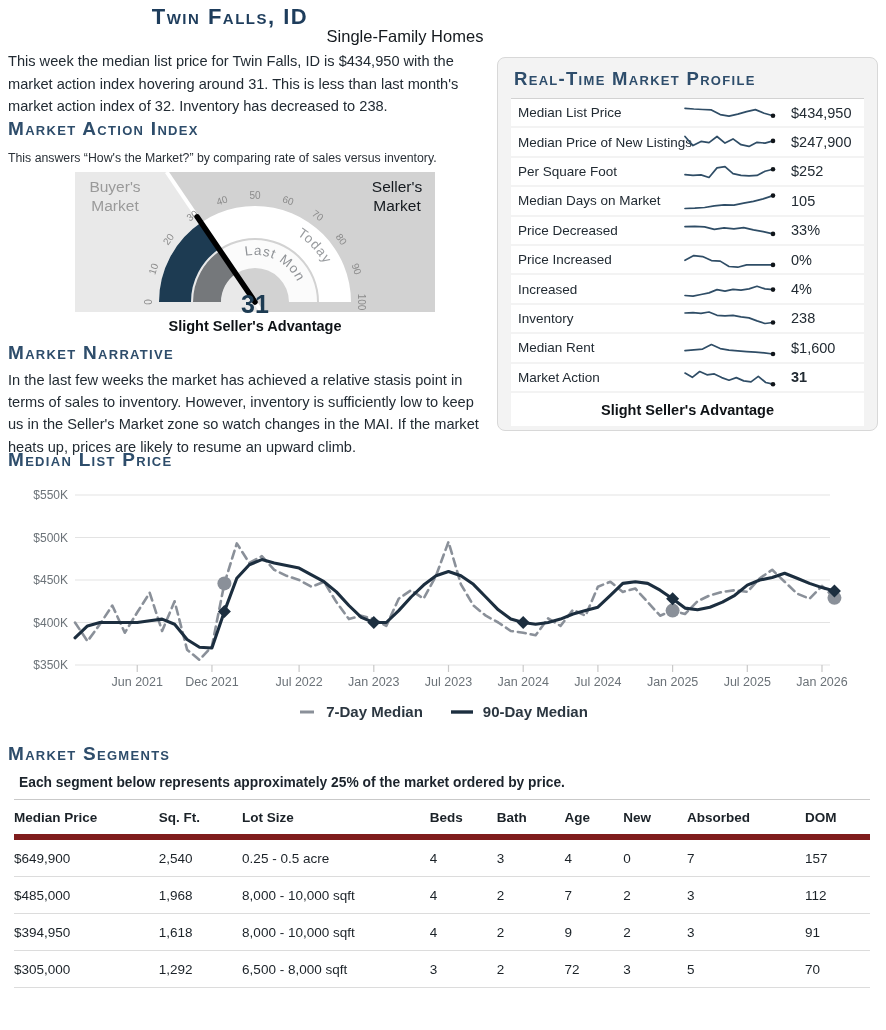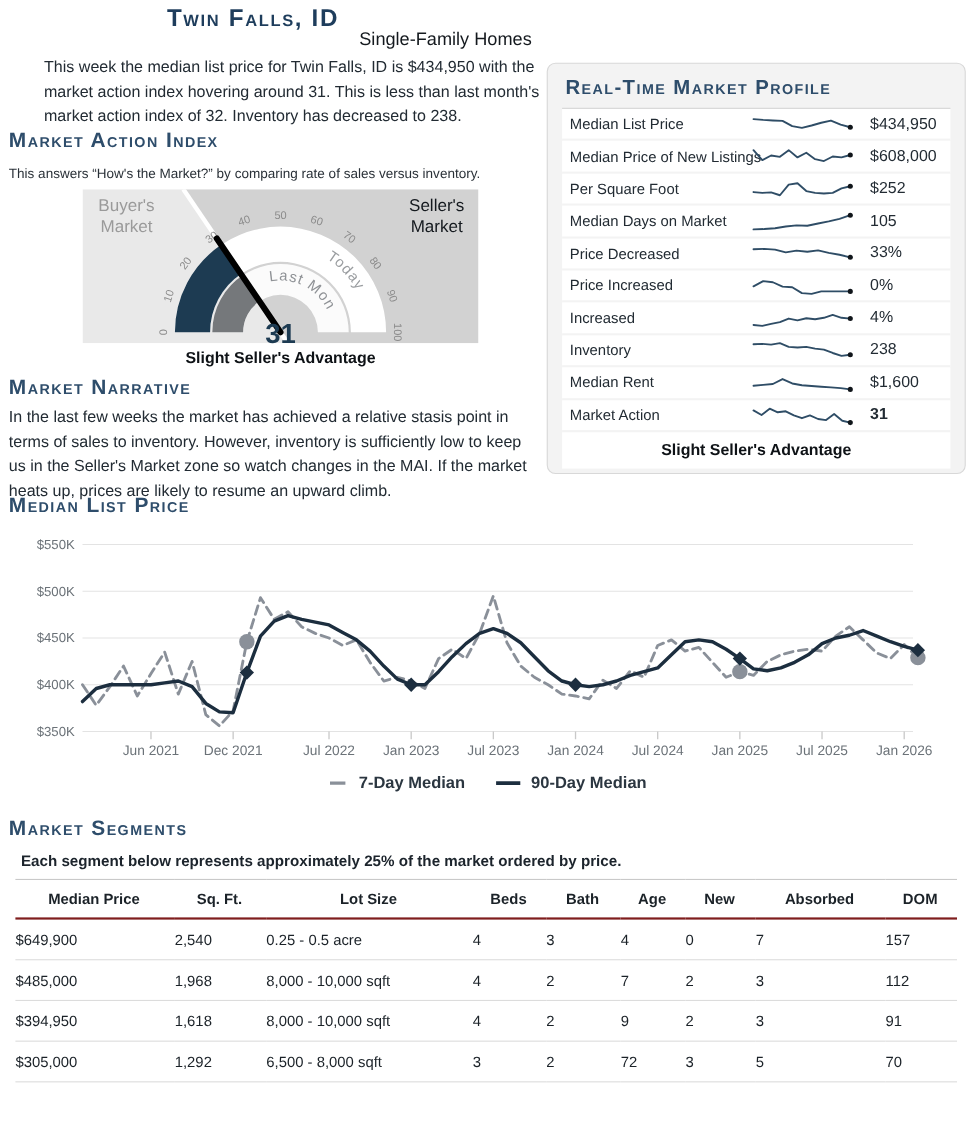--- a/index.html
+++ b/index.html
@@ -10,21 +10,21 @@
   .sec-heading{
     font-variant:small-caps;font-weight:bold;letter-spacing:1.3px;
     color:#2e4d6b;font-size:19px;line-height:1.1;
   }
   #page-title{
     position:absolute;top:4px;left:0;width:460px;text-align:center;
     font-variant:small-caps;font-weight:bold;letter-spacing:1.5px;
     font-size:22px;color:#1e3d5c;
   }
   #page-subtitle{position:absolute;top:27px;left:0;width:810px;text-align:center;font-size:16.5px;color:#14191e;}
-  #intro-text{position:absolute;top:50px;left:8px;width:468px;font-size:14.6px;line-height:1.55;margin-left:32px;}
+  #intro-text{position:absolute;top:50px;left:8px;width:468px;font-size:14.6px;line-height:1.55;}
   #mai-heading{position:absolute;top:119px;left:8px;}
   #mai-desc{position:absolute;top:151px;left:8px;font-size:12.3px;color:#2a3138;}
   #gauge-wrap{position:absolute;top:172px;left:75px;width:360px;height:140px;}
   #gauge-value{
     position:absolute;top:290px;left:75px;width:360px;text-align:center;
     font-size:25px;font-weight:bold;color:#1d3b52;z-index:3;
   }
   #gauge-status{
     position:absolute;top:318px;left:75px;width:360px;text-align:center;
     font-weight:bold;font-size:14.5px;color:#0e1216;
@@ -35,22 +35,22 @@
   #chart-wrap{position:absolute;top:478px;left:0;width:886px;height:226px;}
   #chart-legend{
     position:absolute;top:703px;left:0;width:886px;display:flex;gap:26px;
     justify-content:center;align-items:center;font-weight:bold;font-size:15px;color:#2b3640;
   }
   .legend-item{display:flex;align-items:center;gap:8px;}
   #segments-heading{position:absolute;top:744px;left:8px;}
   #segments-desc{position:absolute;top:775px;left:19px;font-size:13.8px;color:#1c242c;font-weight:bold;}
   #segments-table{position:absolute;top:799px;left:14px;width:856px;border-collapse:collapse;font-size:13.5px;color:#1b2228;}
   #segments-table th{
-    text-align:center;font-weight:bold;padding:10px 2px 9px 0;
-    border-top:1px solid #c9c9c9;border-bottom:2px solid #7f1d1d;
+    text-align:left;font-weight:bold;padding:10px 2px 9px 0;
+    border-top:1px solid #c9c9c9;border-bottom:6px solid #7f1d1d;
   }
   #segments-table td{padding:10.5px 2px 10.5px 0;border-bottom:1px solid #dcdcdc;}
   #profile-card{
     position:absolute;top:57px;left:497px;width:381px;box-sizing:border-box;
     background:#f3f3f3;border:1px solid #d8d8d8;border-radius:8px;padding:10px 13px 4px;
   }
   #profile-title{
     font-variant:small-caps;font-weight:bold;letter-spacing:1.3px;color:#2e4d6b;
     font-size:18.5px;padding:0 0 8px 3px;border-bottom:1px solid #d2d2d2;
   }
@@ -185,21 +185,21 @@
           <circle cx="92.0" cy="14.7" r="2.3" fill="#10151a"></circle>
         </svg>
         <span class="p-value">$434,950</span>
       </div>
       <div class="p-row">
         <span class="p-label">Median Price of New Listings</span>
         <svg class="p-spark" width="98" height="24" viewBox="0 0 98 24">
           <polyline points="4.0,6.5 12.0,15.6 20.0,11.4 28.0,12.6 36.0,6.5 44.0,13.1 52.0,8.9 60.0,14.7 68.0,16.4 76.0,12.3 84.0,13.1 92.0,10.9" fill="none" stroke="#2f4d66" stroke-width="1.7" stroke-linejoin="round" stroke-linecap="round"></polyline>
           <circle cx="92.0" cy="10.9" r="2.3" fill="#10151a"></circle>
         </svg>
-        <span class="p-value">$608,000</span>
+        <span class="p-value">$247,900</span>
       </div>
       <div class="p-row">
         <span class="p-label">Per Square Foot</span>
         <svg class="p-spark" width="98" height="24" viewBox="0 0 98 24">
           <polyline points="4.0,15.6 12.0,16.4 20.0,15.9 28.0,18.5 36.0,8.9 44.0,7.6 52.0,14.7 60.0,16.4 68.0,16.9 76.0,16.4 84.0,12.3 92.0,10.3" fill="none" stroke="#2f4d66" stroke-width="1.7" stroke-linejoin="round" stroke-linecap="round"></polyline>
           <circle cx="92.0" cy="10.3" r="2.3" fill="#10151a"></circle>
         </svg>
         <span class="p-value">$252</span>
       </div>
       <div class="p-row">

